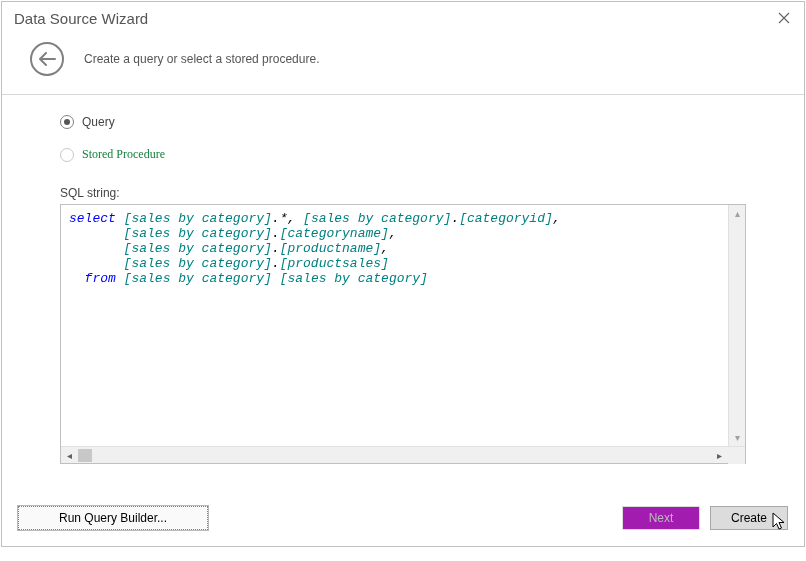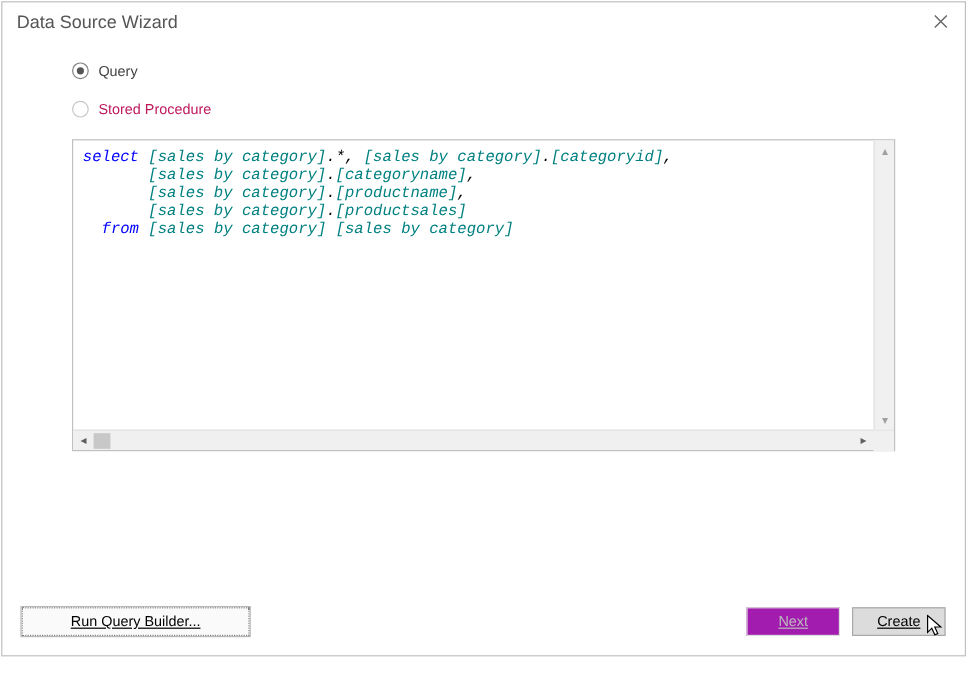--- a/index.html
+++ b/index.html
@@ -86,21 +86,21 @@
     justify-content: center;
   }
   .radio-row.disabled .radio-outer { border-color: #c8c8c8; }
   .radio-inner {
     width: 6px;
     height: 6px;
     border-radius: 50%;
     background: #555;
   }
   .radio-label { font-size: 12px; color: #444; }
-  .radio-row.disabled .radio-label { color: #be185d; }
+  .radio-row.disabled .radio-label { color: #15803d; font-family: Liberation Serif, serif; }
   .sql-label {
     font-size: 12px;
     color: #444;
     margin-top: 6px;
     margin-bottom: 4px;
   }
   .sql-box {
     border: 1px solid #c0c0c0;
     background: #fff;
     height: 260px;
@@ -170,21 +170,20 @@
     align-items: center;
   }
   .btn {
     height: 24px;
     font-size: 12px;
     font-family: inherit;
     border: 1px solid #b8b8b8;
     background: #fafafa;
     cursor: pointer;
     padding: 0 10px;
-    text-decoration: underline;
   }
   .btn-run {
     width: 190px;
     border: 1px dotted #808080;
     outline: 1px solid #b8b8b8;
     margin-right: auto;
   }
   .btn-next {
     width: 78px;
     background: #a21caf;
@@ -212,35 +211,44 @@
 
   <div class="titlebar">
     <div class="titlebar-title">Data Source Wizard</div>
     <button class="close-btn">
       <svg width="12" height="12" viewBox="0 0 12 12">
           <path d="M1 1 L11 11 M11 1 L1 11" stroke="#666" stroke-width="1.2" fill="none"></path>
         </svg>
     </button>
   </div>
 
+  <div class="banner">
+    <button class="back-btn">
+      <svg width="18" height="14" viewBox="0 0 18 14">
+          <path d="M8 1 L2 7 L8 13 M2 7 L17 7" stroke="#808080" stroke-width="2" fill="none" stroke-linecap="round" stroke-linejoin="round"></path>
+        </svg>
+    </button>
+    <div class="banner-text">Create a query or select a stored procedure.</div>
+  </div>
 
   <div class="content">
 
     <div class="radio-row">
       <span class="radio-outer">
           <span class="radio-inner"></span>
         </span>
       <span class="radio-label">Query</span>
     </div>
 
     <div class="radio-row disabled">
       <span class="radio-outer"></span>
       <span class="radio-label">Stored Procedure</span>
     </div>
 
+    <div class="sql-label">SQL string:</div>
 
     <div class="sql-box">
       <div class="sql-text" id="sql-text"><span class="kw-blue">select</span><span> </span><span class="id-teal">[sales by category]</span><span>.*, </span><span class="id-teal">[sales by category]</span><span>.</span><span class="id-teal">[categoryid]</span><span>,</span>
 <span>       </span><span class="id-teal">[sales by category]</span><span>.</span><span class="id-teal">[categoryname]</span><span>,</span>
 <span>       </span><span class="id-teal">[sales by category]</span><span>.</span><span class="id-teal">[productname]</span><span>,</span>
 <span>       </span><span class="id-teal">[sales by category]</span><span>.</span><span class="id-teal">[productsales]</span>
 <span>  </span><span class="kw-blue">from</span><span> </span><span class="id-teal">[sales by category]</span><span> </span><span class="id-teal">[sales by category]</span></div>
       <div class="vscroll">
         <div class="vscroll-arrow-up">▴</div>
         <div class="vscroll-arrow-down">▾</div>

